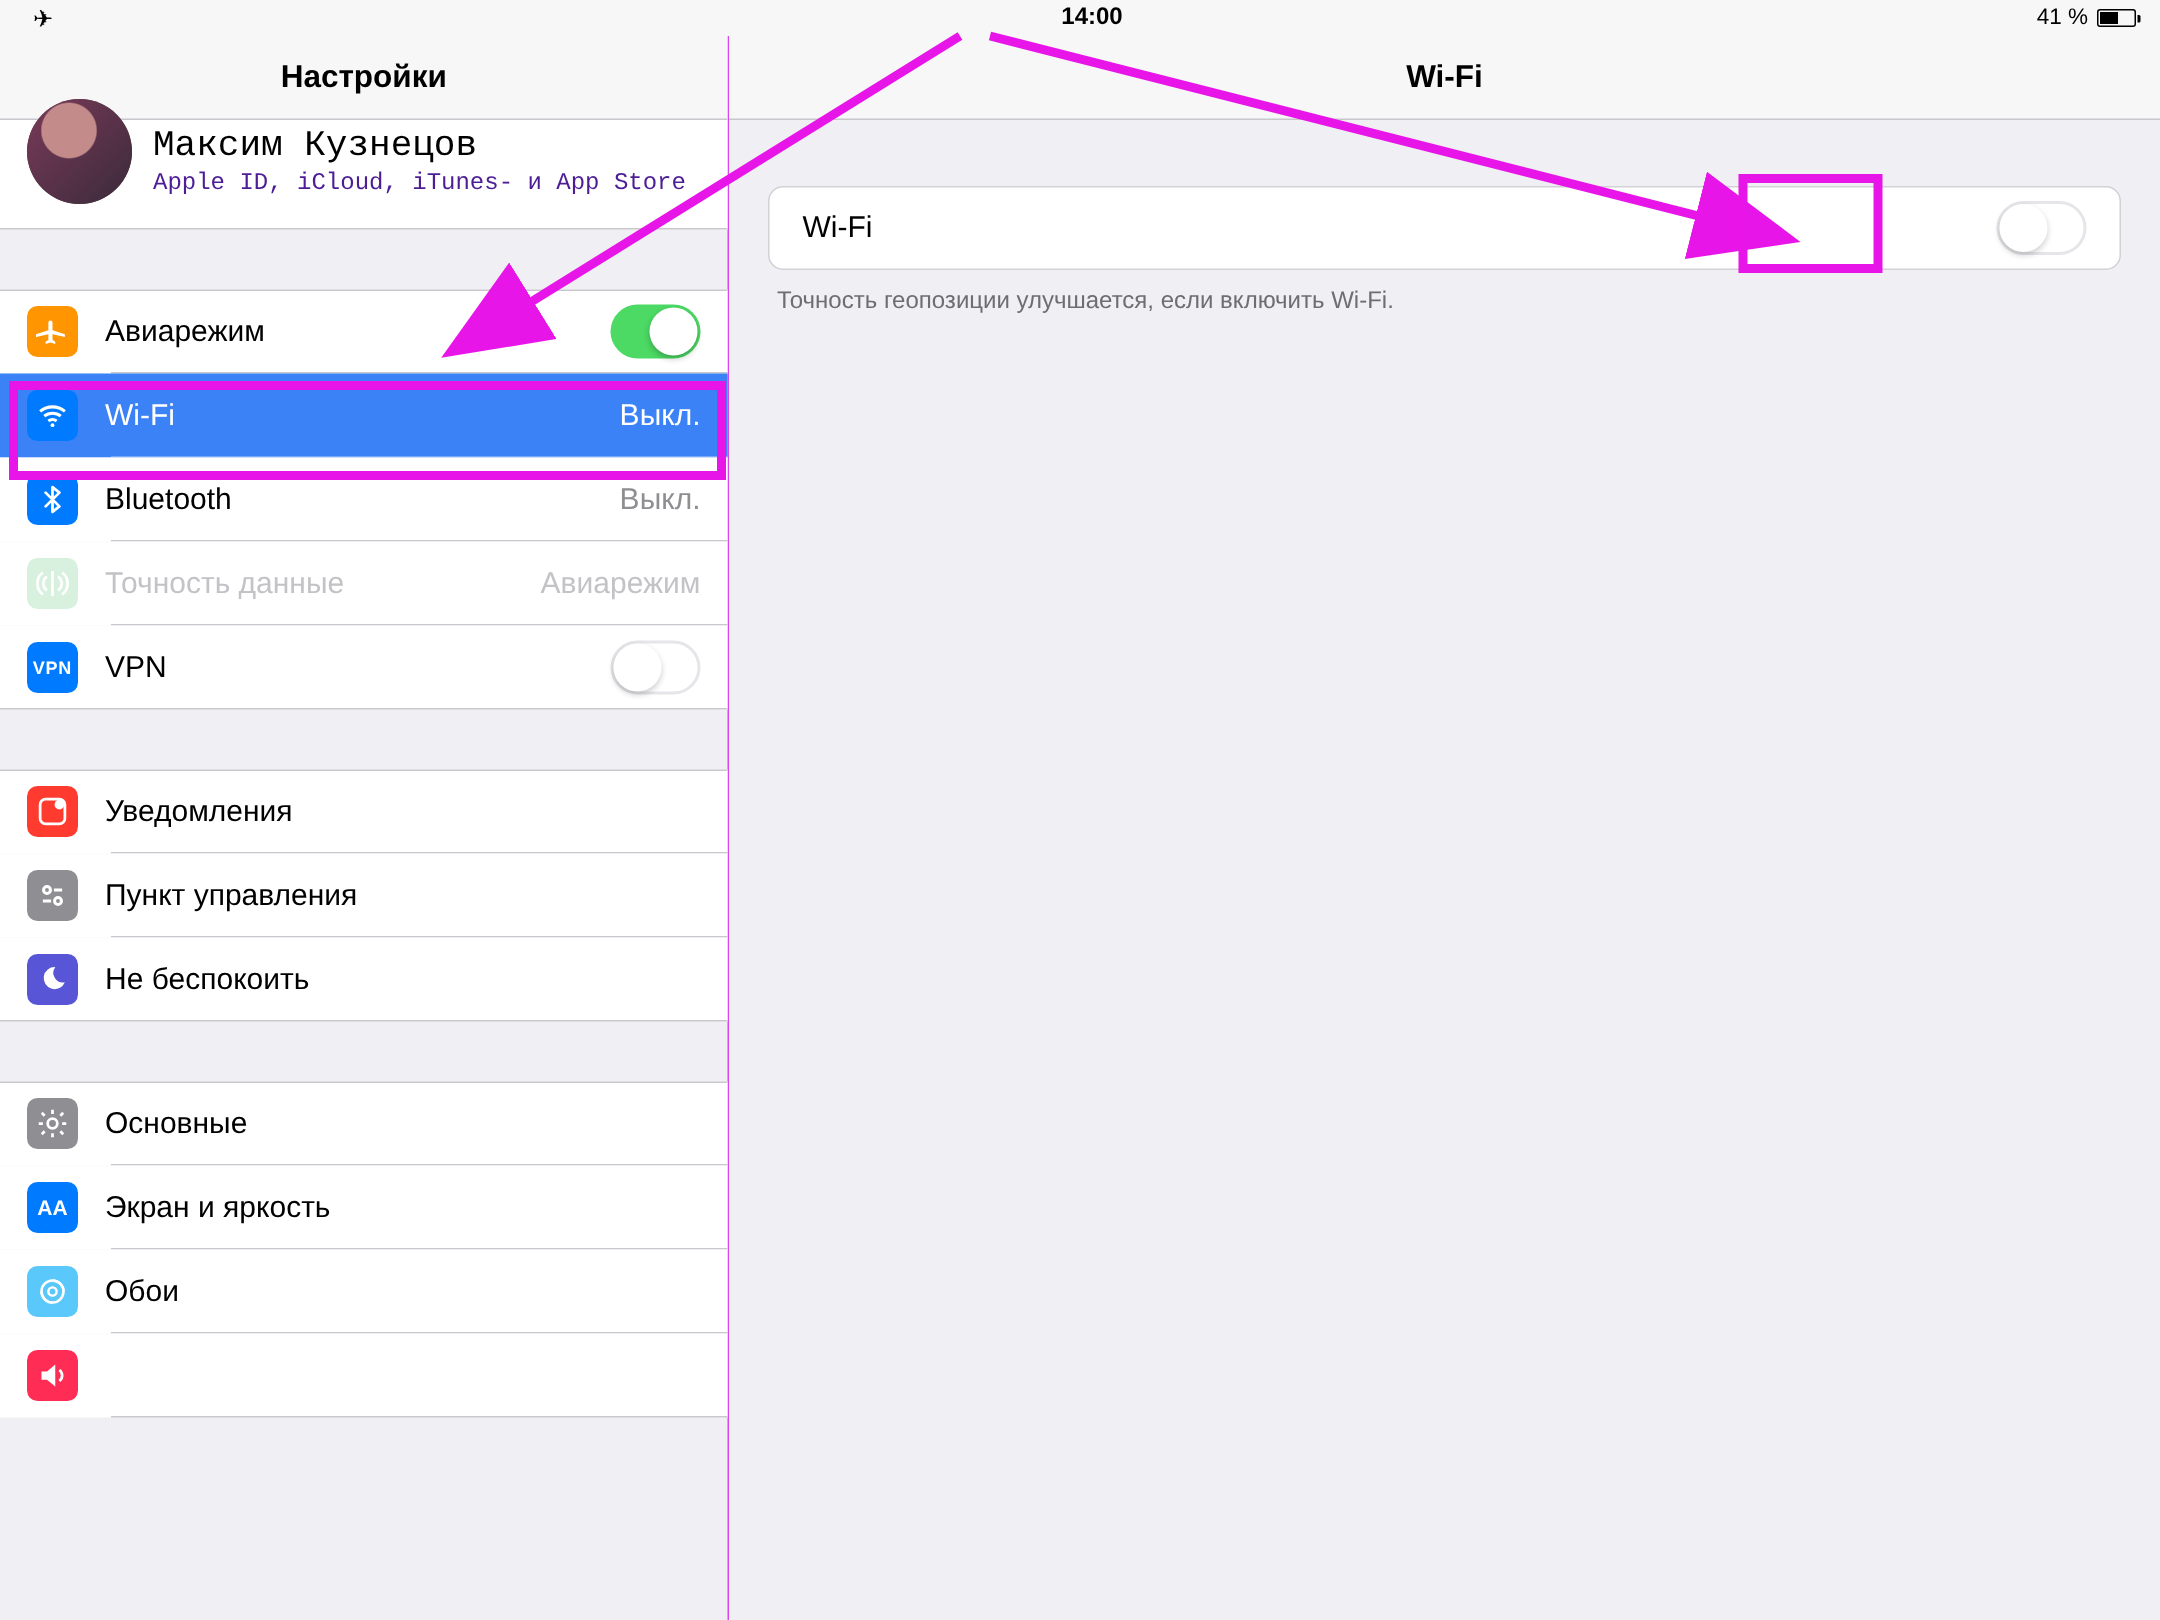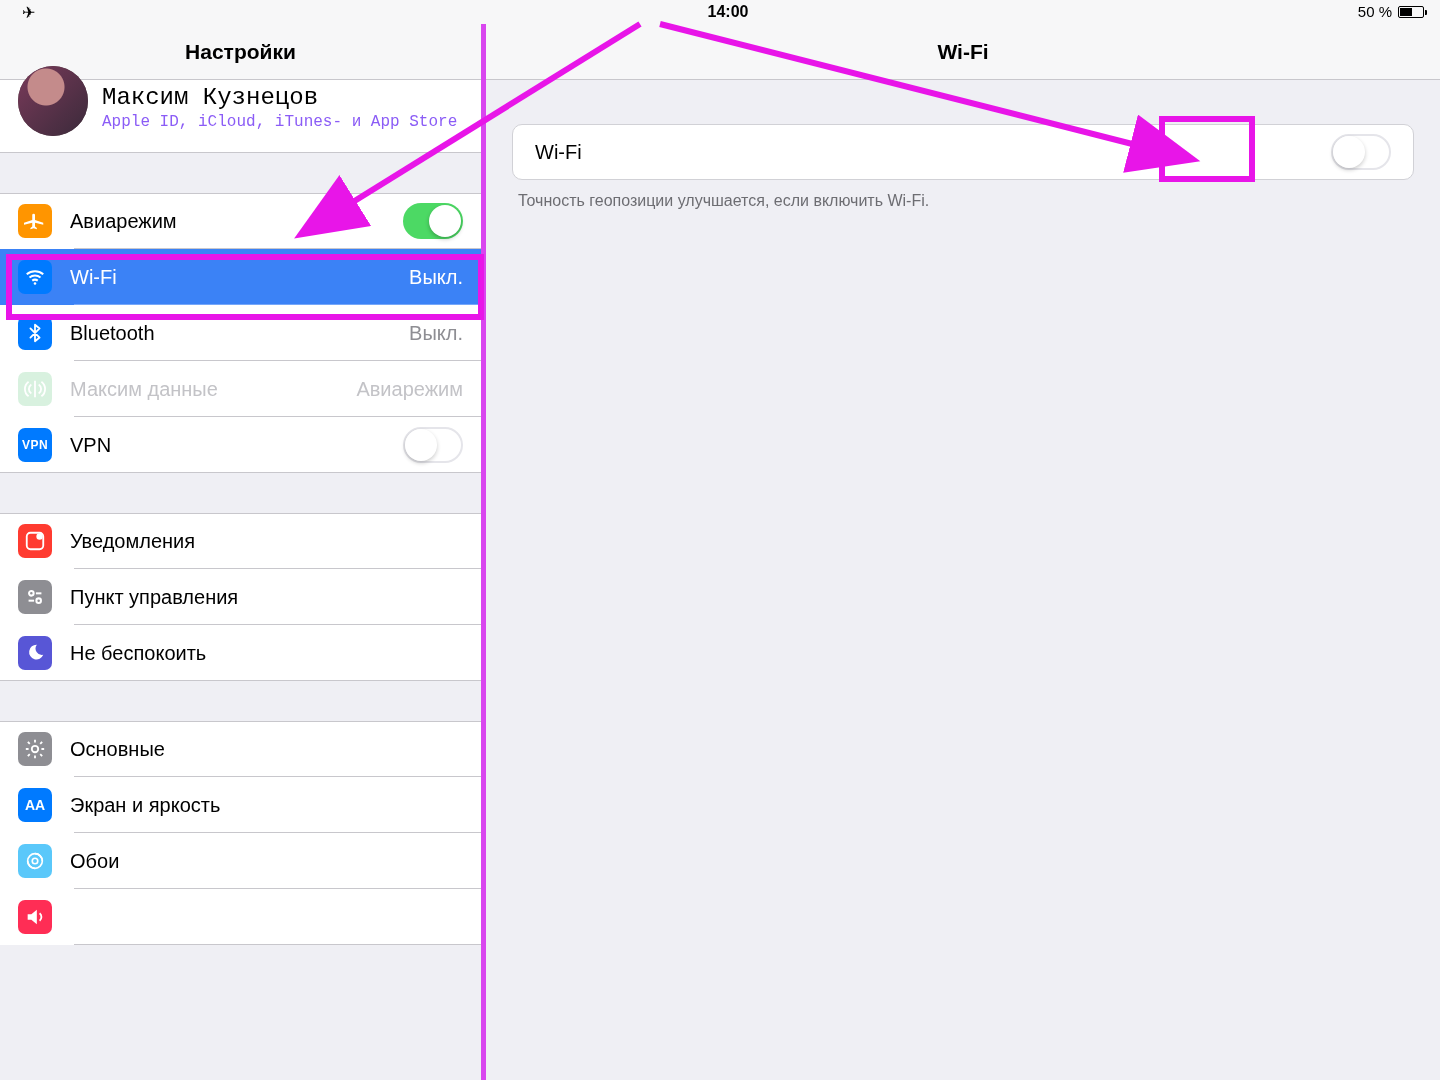--- a/index.html
+++ b/index.html
@@ -8,35 +8,35 @@
   .status-bar { position:relative; height:24px; background:#f7f7f8; border-bottom:0; font-size:14px; }
   .status-left { position:absolute; left:22px; top:3px; font-size:16px; }
   .status-center { position:absolute; left:16px; right:0; text-align:center; top:3px; font-weight:600; font-size:16px; }
   .status-right { position:absolute; right:16px; top:3px; display:flex; align-items:center; gap:6px; font-size:15px; }
   .battery-pct { font-size:15px; }
   .battery-icon { display:inline-block; width:26px; height:12px; border:1.5px solid #000; border-radius:2px; position:relative; }
   .battery-icon::after { content:""; position:absolute; right:-4px; top:3px; width:2.5px; height:5px; background:#000; border-radius:0 1px 1px 0;}
   .battery-icon .fill { position:absolute; left:1px; top:1px; bottom:1px; width:50%; background:#000; }
   
   .columns { display:flex; height:calc(1080px - 24px); }
-  .sidebar { width:486px; border-right:5px solid #d946ef; background:#efeff4; display:flex; flex-direction:column; }
+  .sidebar { width:486px; border-right:1px solid #d946ef; background:#efeff4; display:flex; flex-direction:column; }
   .detail  { flex:1; background:#efeff4; position:relative; }
   
   .sidebar-header { background:#f7f7f8; height:56px; display:flex; align-items:center; justify-content:center; border-bottom:1px solid #c8c7cc; }
   .sidebar-header h1 { font-size:21px; font-weight:700; color:#000; }
   
   .account-row { background:#fff; display:flex; align-items:center; padding:8px 18px 16px 18px; border-bottom:1px solid #c8c7cc;font-family:Liberation Mono, monospace; }
   .avatar { width:70px; height:70px; border-radius:50%; margin-right:14px; position:relative; overflow:hidden; background:#5a4a4a; margin-top:-22px; flex:none; }
   .avatar::before { content:""; position:absolute; inset:0; background:
      radial-gradient(circle at 40% 30%, #c48b8b 0 18px, transparent 19px),
      linear-gradient(135deg,#7a3a5a 0%, #3a2a3a 100%);
   }
   .account-texts { display:flex; flex-direction:column; margin-top:-10px;}
   .account-name { font-size:24px; font-weight:400; color:#000; margin-bottom:2px; white-space:nowrap; overflow:hidden; }
-  .account-sub  { font-size:16px; color:#8b5cf6; }
+  .account-sub  { font-size:16px; color:#4c1d95; }
   
   .group-gap { height:40px; }
   .cell { background:#fff; height:56px; display:flex; align-items:center; padding:0 18px 0 18px; position:relative; }
   .cell.selected { background:#3b82f6; color:#fff; }
   .cell .sep { position:absolute; left:74px; right:0; bottom:0; height:1px; background:#c8c7cc; }
   .cell.selected .sep { background:rgba(255,255,255,0.3); }
   .cell.topline::before { content:""; position:absolute; left:0; right:0; top:0; height:1px; background:#c8c7cc; }
   .cell.botline-full::after { content:""; position:absolute; left:0; right:0; bottom:0; height:1px; background:#c8c7cc; }
   .icon-box { width:34px; height:34px; border-radius:7px; display:flex; align-items:center; justify-content:center; margin-right:18px; flex:none; }
   .icon-box svg { width:22px; height:22px; }
@@ -78,21 +78,21 @@
   .page-wrap { position:relative; width:1440px; height:1080px; }
 </style>
 </head>
 <body>
 <div class="page-wrap">
 
 <div class="status-bar">
   <span class="status-left">✈︎</span>
   <span class="status-center">14:00</span>
   <span class="status-right">
-    <span class="battery-pct">50 %</span>
+    <span class="battery-pct">41 %</span>
     <span class="battery-icon">
           <span class="fill"></span>
         </span>
   </span>
 </div>
 
 <div class="columns">
 
   <div class="sidebar">
     <div class="sidebar-header">
@@ -150,21 +150,21 @@
     <div class="cell disabled">
       <div class="icon-box bg-disabledgreen">
         <svg viewBox="0 0 24 24" fill="none" stroke="#fff" stroke-width="2">
               <path d="M12 3v18"></path>
               <path d="M8 7a6 6 0 0 0 0 10"></path>
               <path d="M16 7a6 6 0 0 1 0 10"></path>
               <path d="M5 4a10 10 0 0 0 0 16"></path>
               <path d="M19 4a10 10 0 0 1 0 16"></path>
             </svg>
       </div>
-      <div class="cell-label">Максим данные</div>
+      <div class="cell-label">Точность данные</div>
       <div class="cell-value">Авиарежим</div>
       <div class="sep"></div>
     </div>
 
     <div class="cell botline-full">
       <div class="icon-box bg-vpn">
             <span class="vpn-text">VPN</span>
           </div>
       <div class="cell-label">VPN</div>
       <div class="toggle off">

